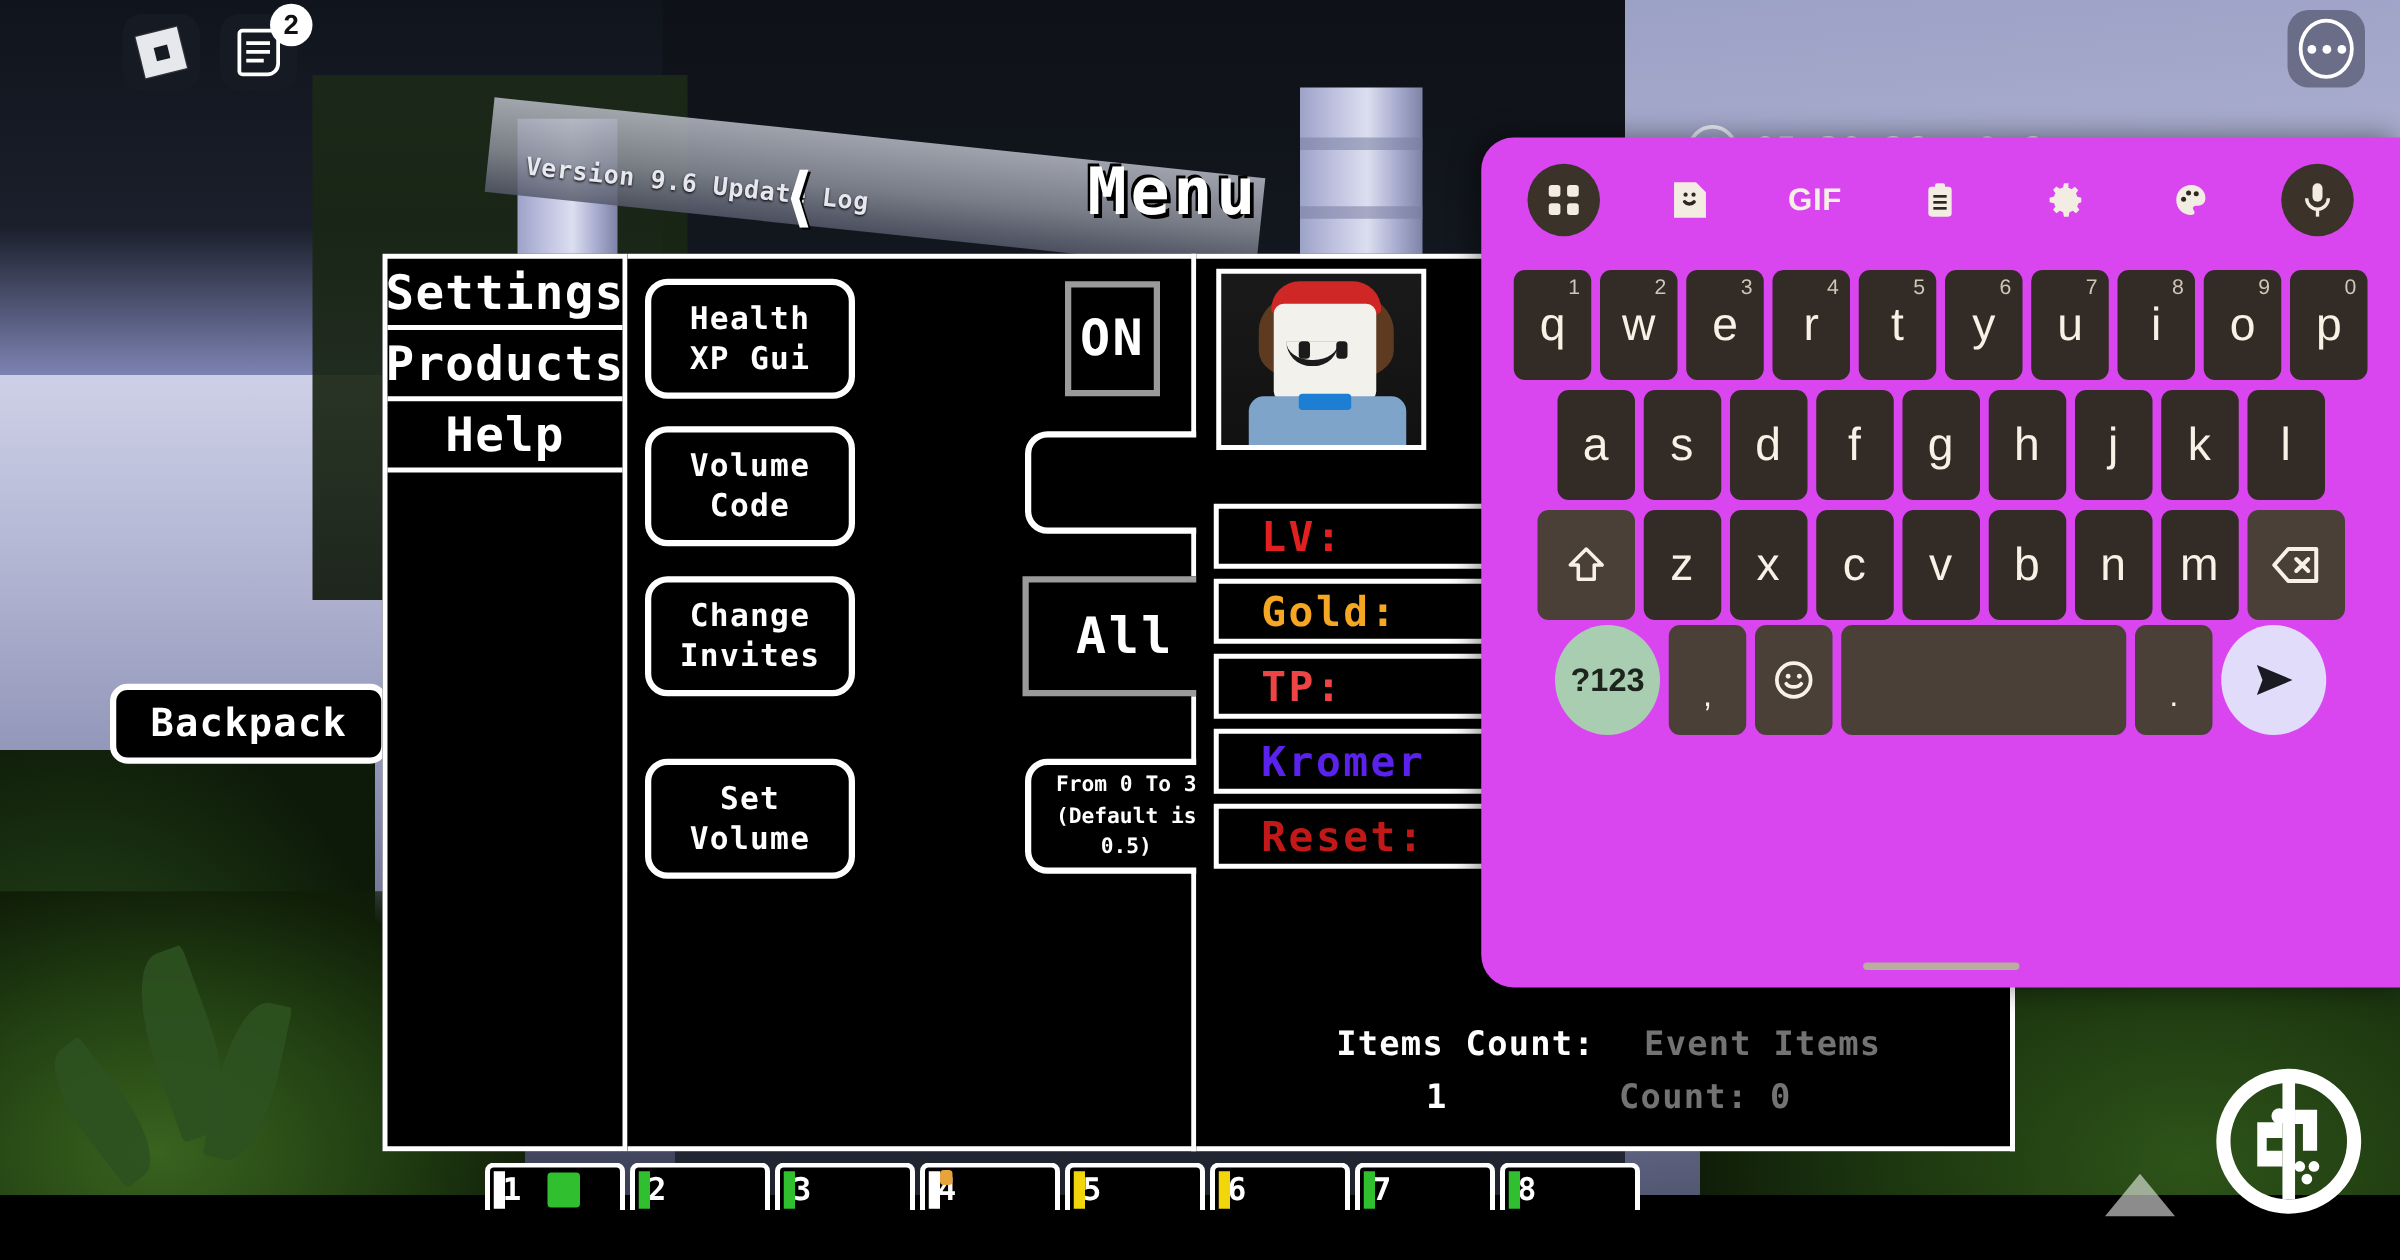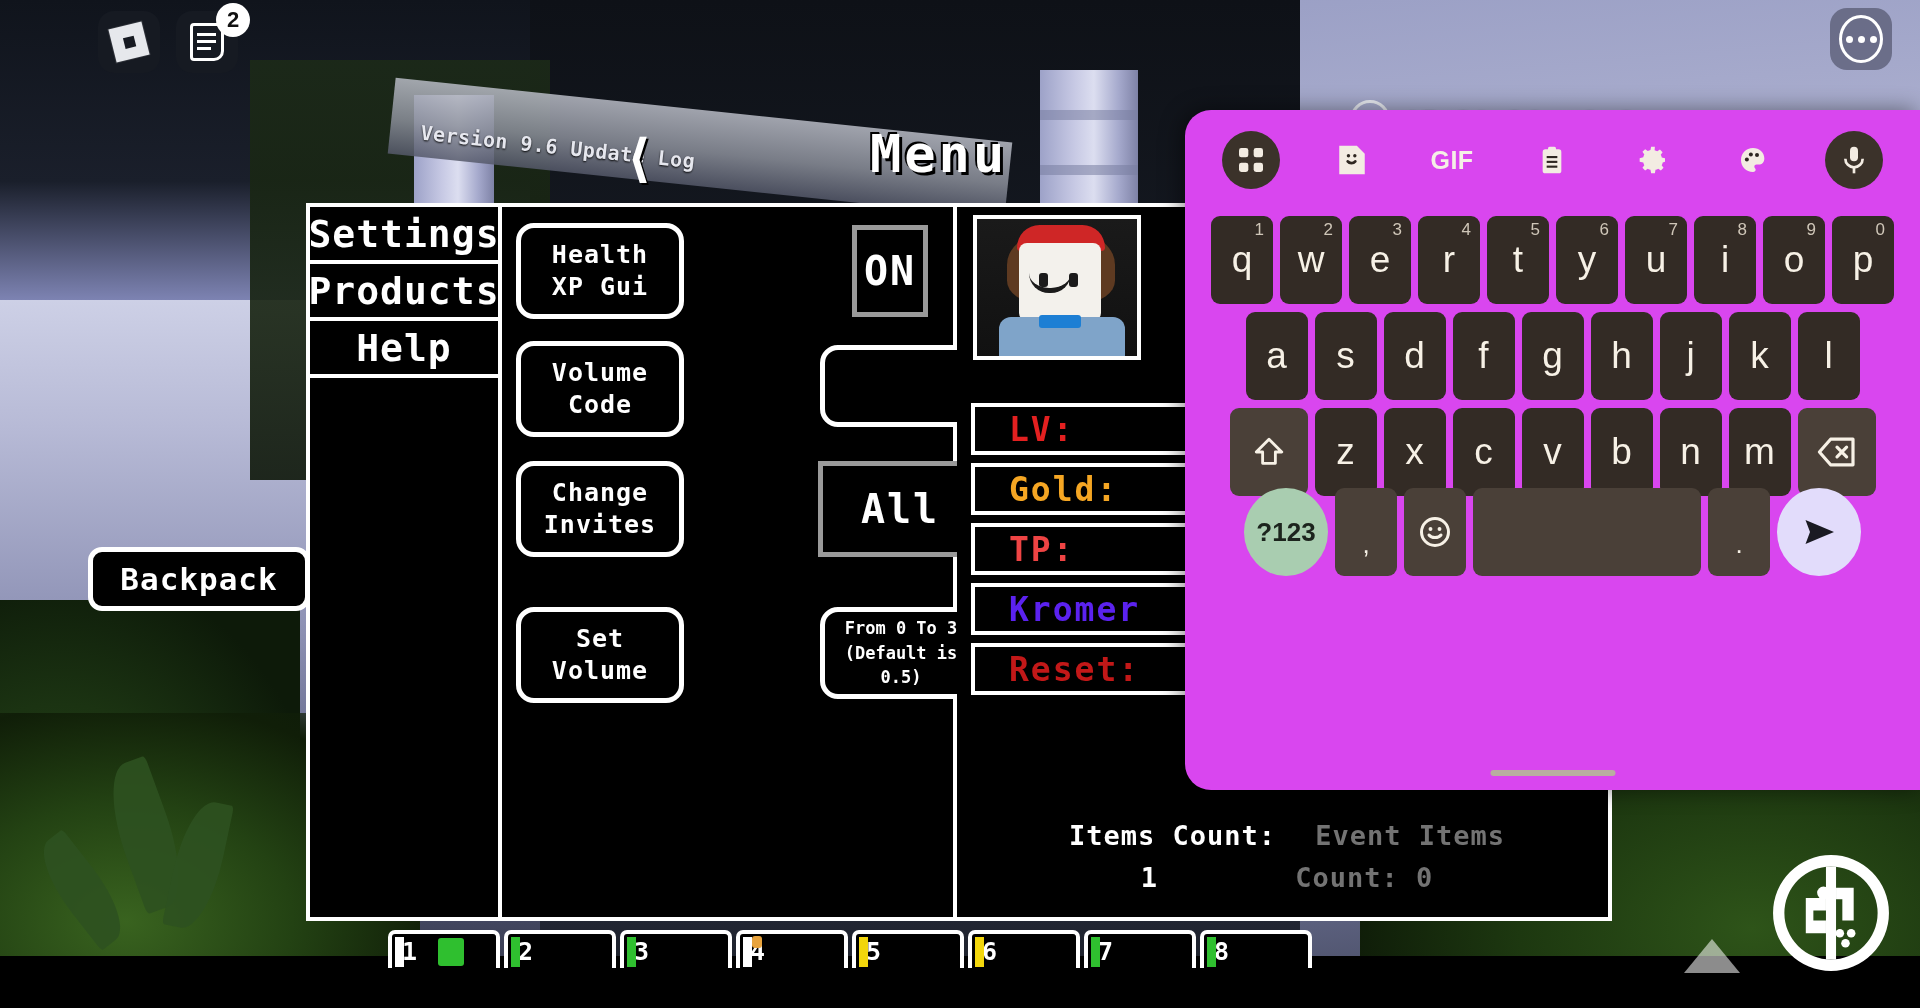--- a/index.html
+++ b/index.html
@@ -575,21 +575,21 @@
     <div class="key flat" style="width:62px;height:88px;">n</div>
     <div class="key flat" style="width:62px;height:88px;">m</div>
     <div class="key dark" style="width:78px;height:88px;">
       <svg width="40" height="32" viewBox="0 0 24 20" fill="none" stroke="#f7f1e6" stroke-width="2" stroke-linejoin="round" stroke-linecap="round">
         <path d="M8 2 H22 V18 H8 L1 10 Z"></path>
         <path d="M12 7 l6 6 M18 7 l-6 6"></path>
       </svg>
     </div>
   </div>
 
-  <div class="kb-row" style="top:378px; height:88px;border-radius:26px;">
+  <div class="kb-row" style="top:390px; height:88px;border-radius:26px;">
     <div class="key green" style="width:84px;height:88px;">?123</div>
     <div class="key dark" style="width:62px;height:88px; align-items:flex-end; padding-bottom:16px; font-size:26px;">,</div>
     <div class="key dark" style="width:62px;height:88px;">
       <svg width="36" height="36" viewBox="0 0 24 24" fill="none" stroke="#f7f1e6" stroke-width="2">
         <circle cx="12" cy="12" r="9"></circle>
         <circle cx="9" cy="10" r="1.3" fill="#f7f1e6" stroke="none"></circle>
         <circle cx="15" cy="10" r="1.3" fill="#f7f1e6" stroke="none"></circle>
         <path d="M8 14c1.6 2.2 6.4 2.2 8 0" stroke-linecap="round"></path>
       </svg>
     </div>

